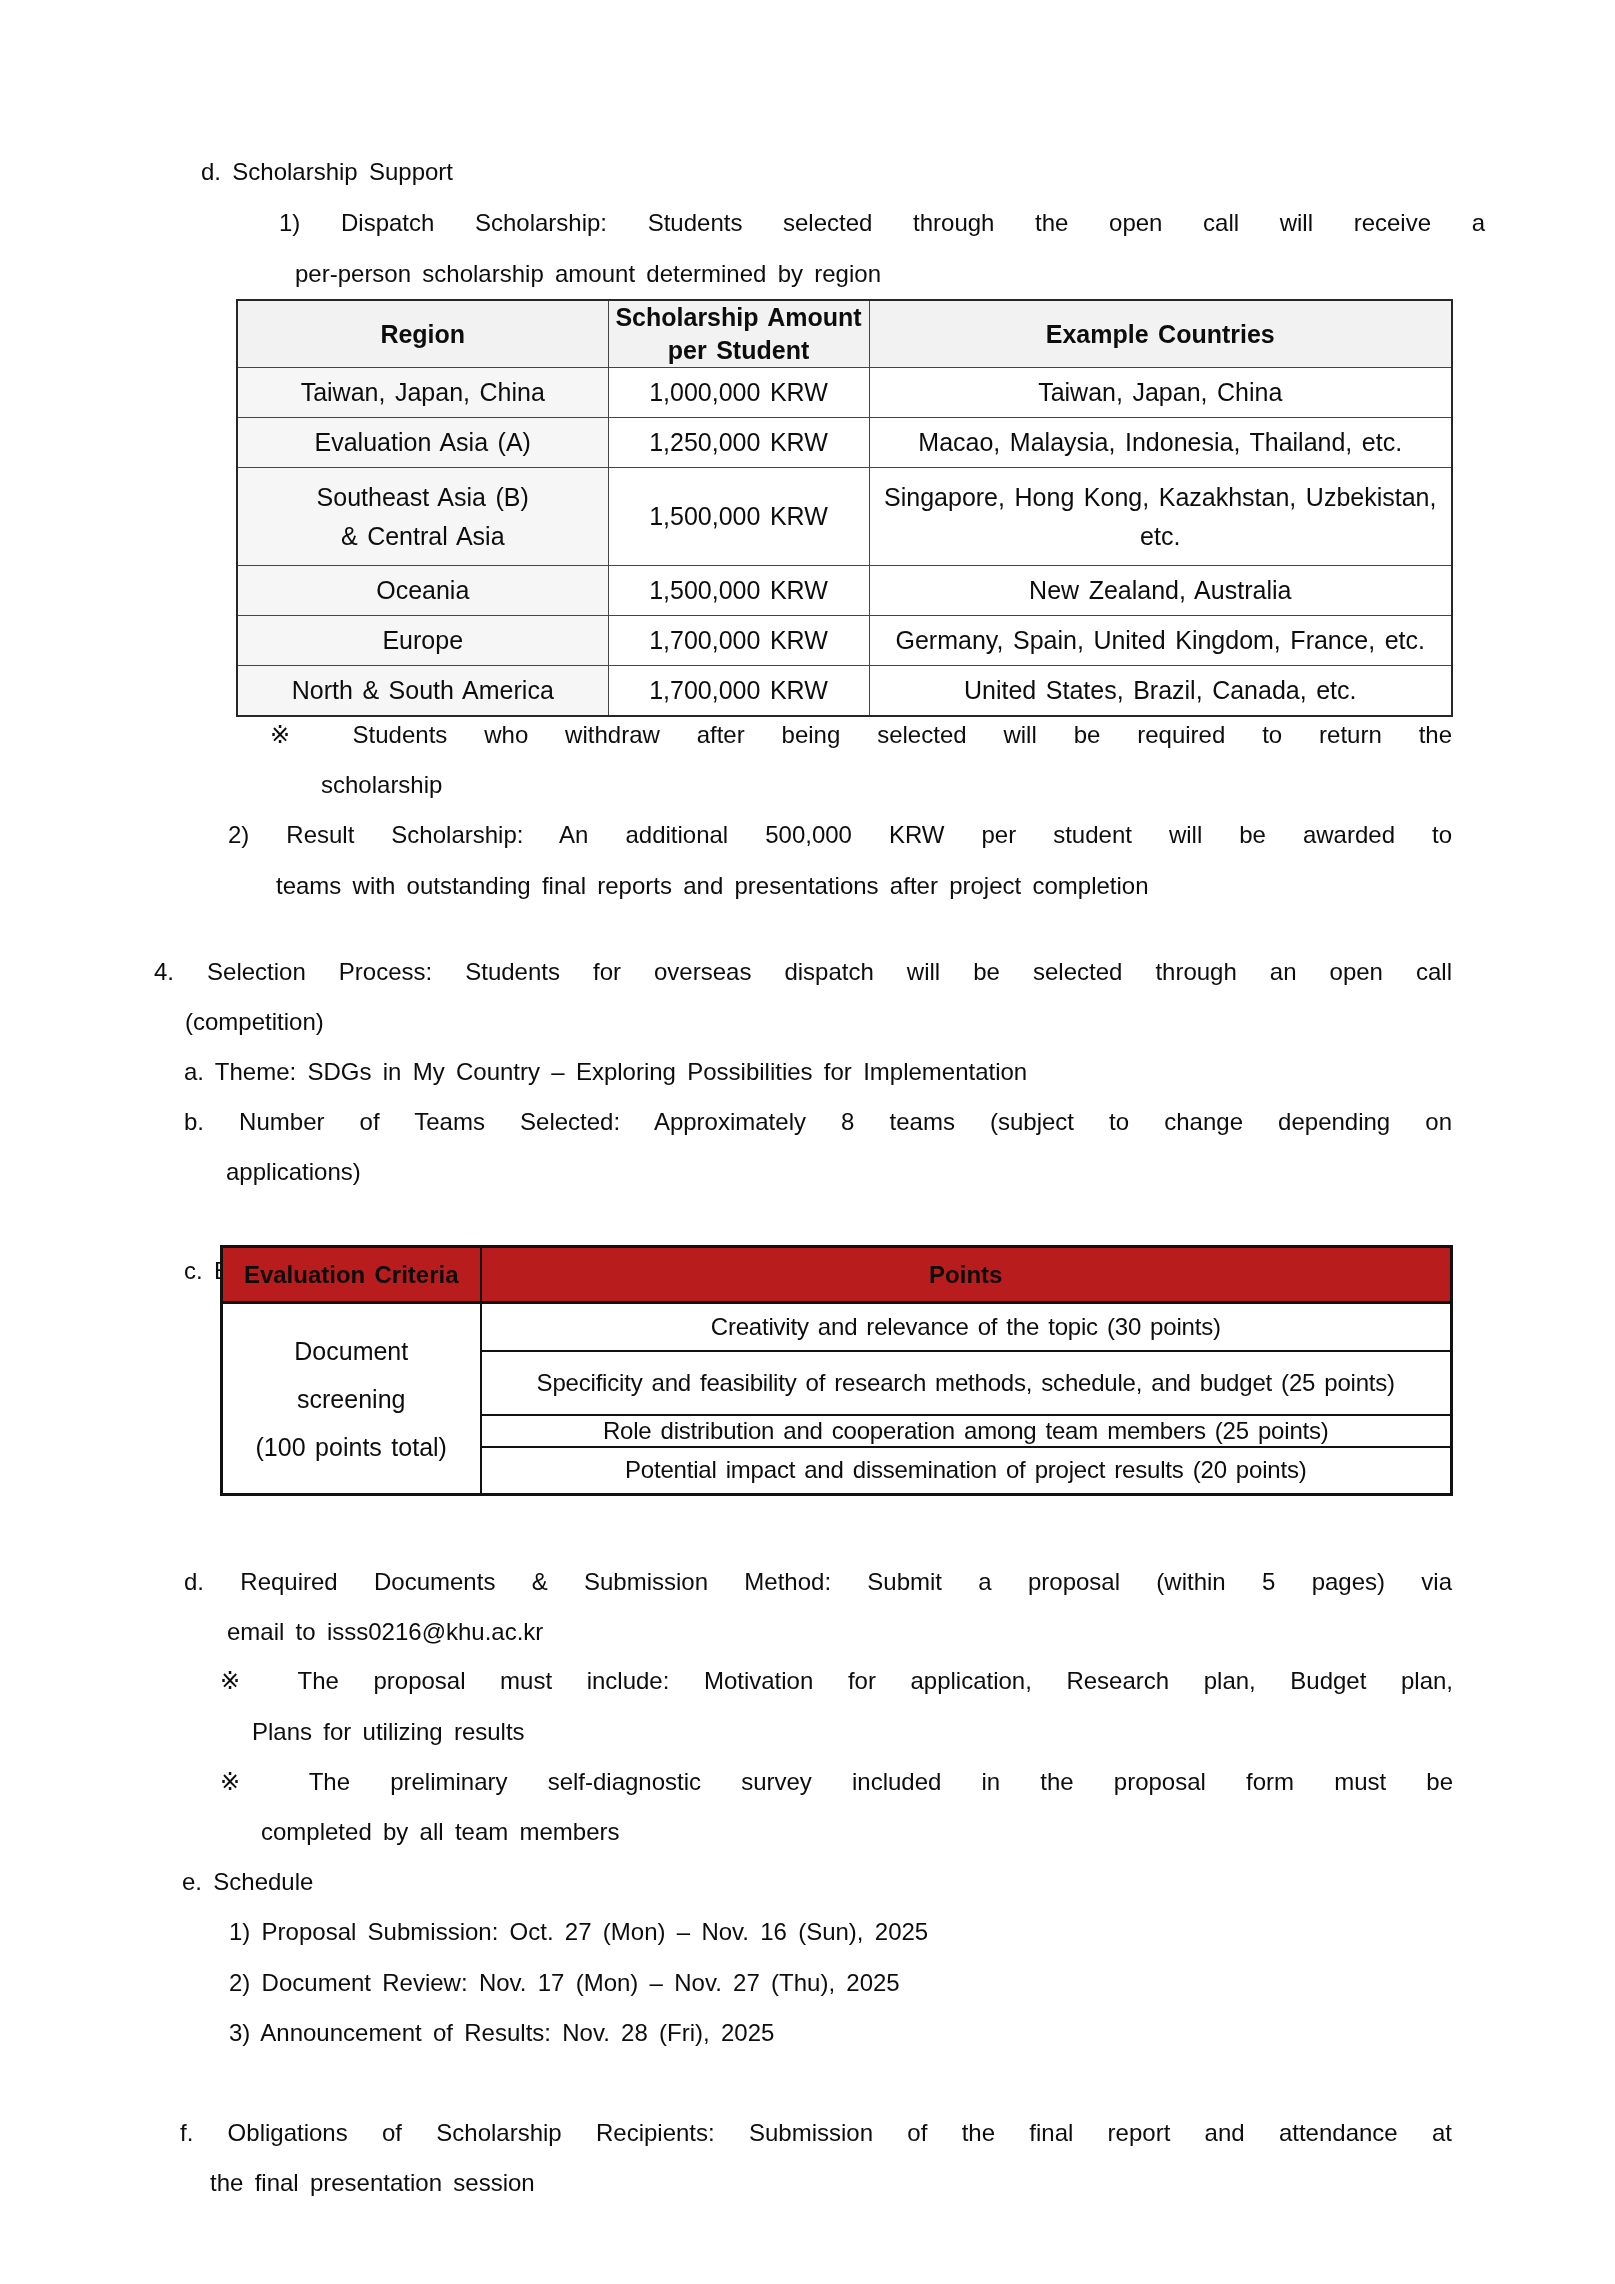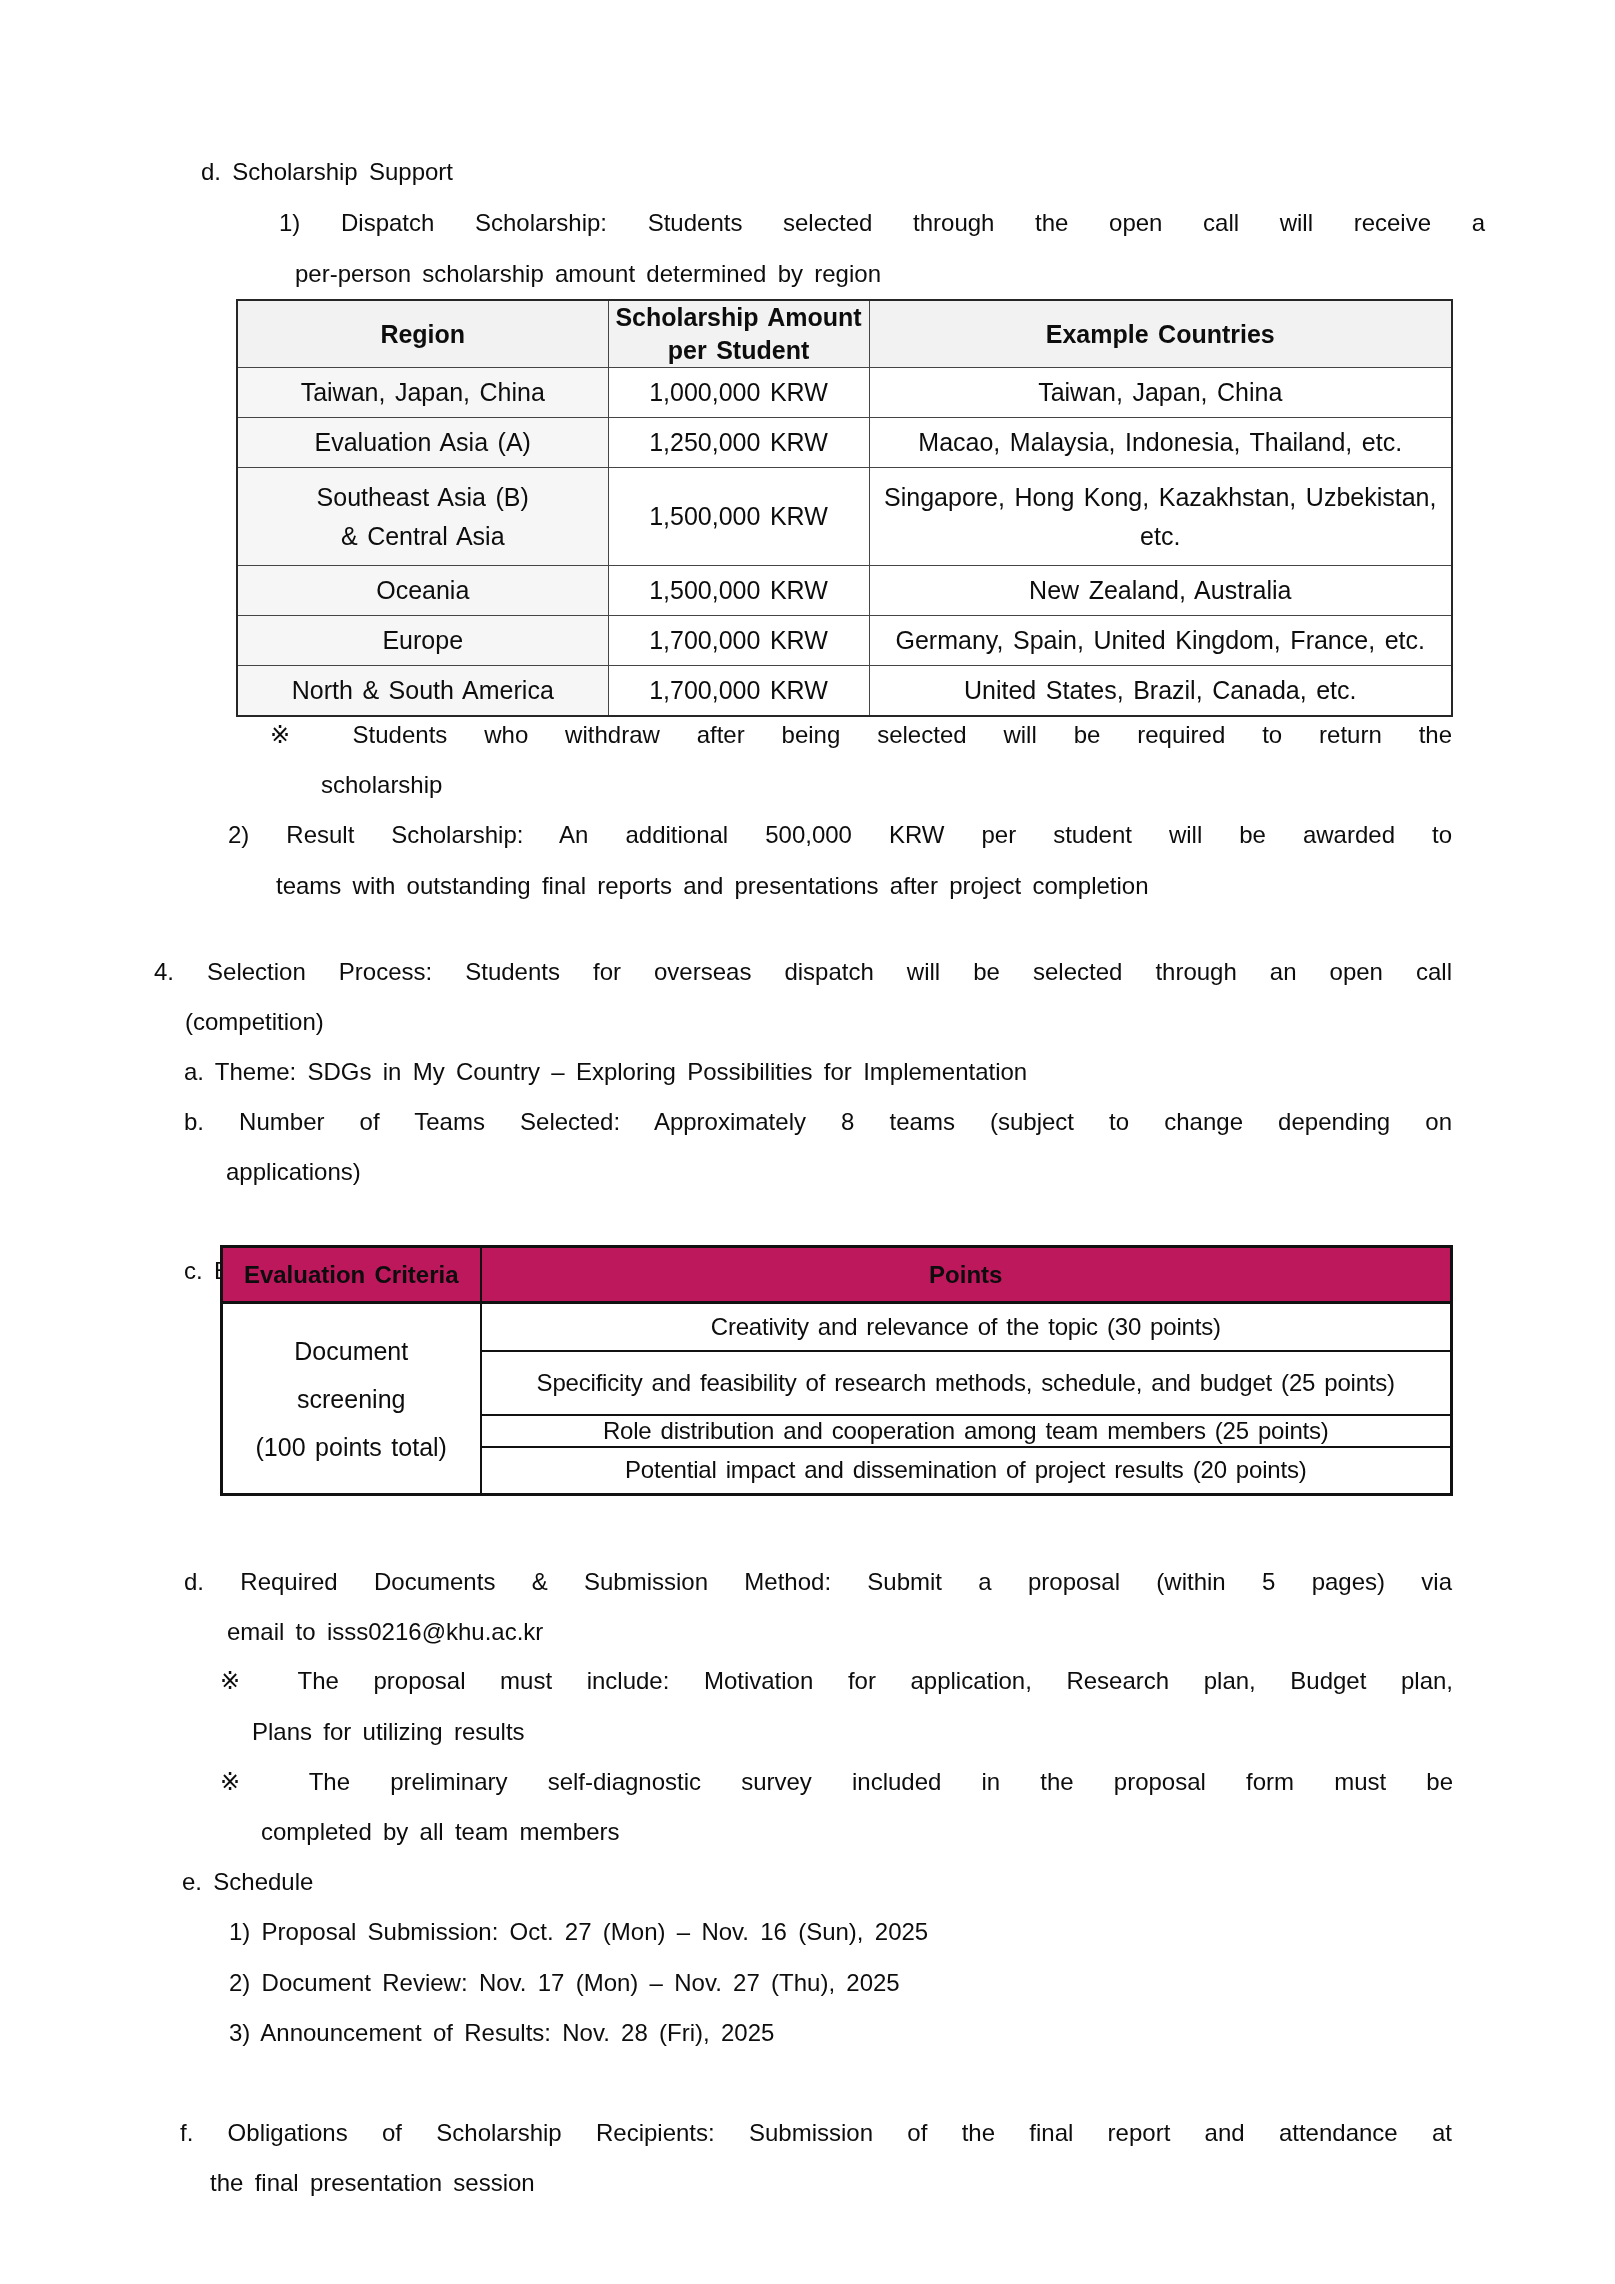--- a/index.html
+++ b/index.html
@@ -37,21 +37,21 @@
     font-weight:400;
   }
   
   .t1{border:2px solid #262626;}
   .t1 th,.t1 td{border:1.3px solid #454545;font-size:25px;word-spacing:2.6px;line-height:39px;}
   .t1 th{background:#f2f2f2;font-weight:700;line-height:33px;}
   .t1 td.shade{background:#f6f6f6;}
   
   .t2{border:3.3px solid #111111;}
   .t2 th,.t2 td{border:2.6px solid #111111;font-size:24px;word-spacing:2.6px;}
-  .t2 th{background:#be185d;font-weight:700;border-bottom-width:3.3px;}
+  .t2 th{background:#b91c1c;font-weight:700;border-bottom-width:3.3px;}
   .t2 td.criteria{background:#ffffff;line-height:48px;font-size:25px;}
   .t2 td.pts{background:#ffffff;letter-spacing:-0.2px;line-height:30px;overflow:hidden;}
 </style>
 </head>
 <body>
 
 <div class="page">
 
   <div class="ln" style="top:154px;left:201px;">d. Scholarship Support</div>
   <div class="ln j" style="top:205px;left:246px;width:1206px;margin-left:33px;">1) Dispatch Scholarship: Students selected through the open call will receive a</div>

